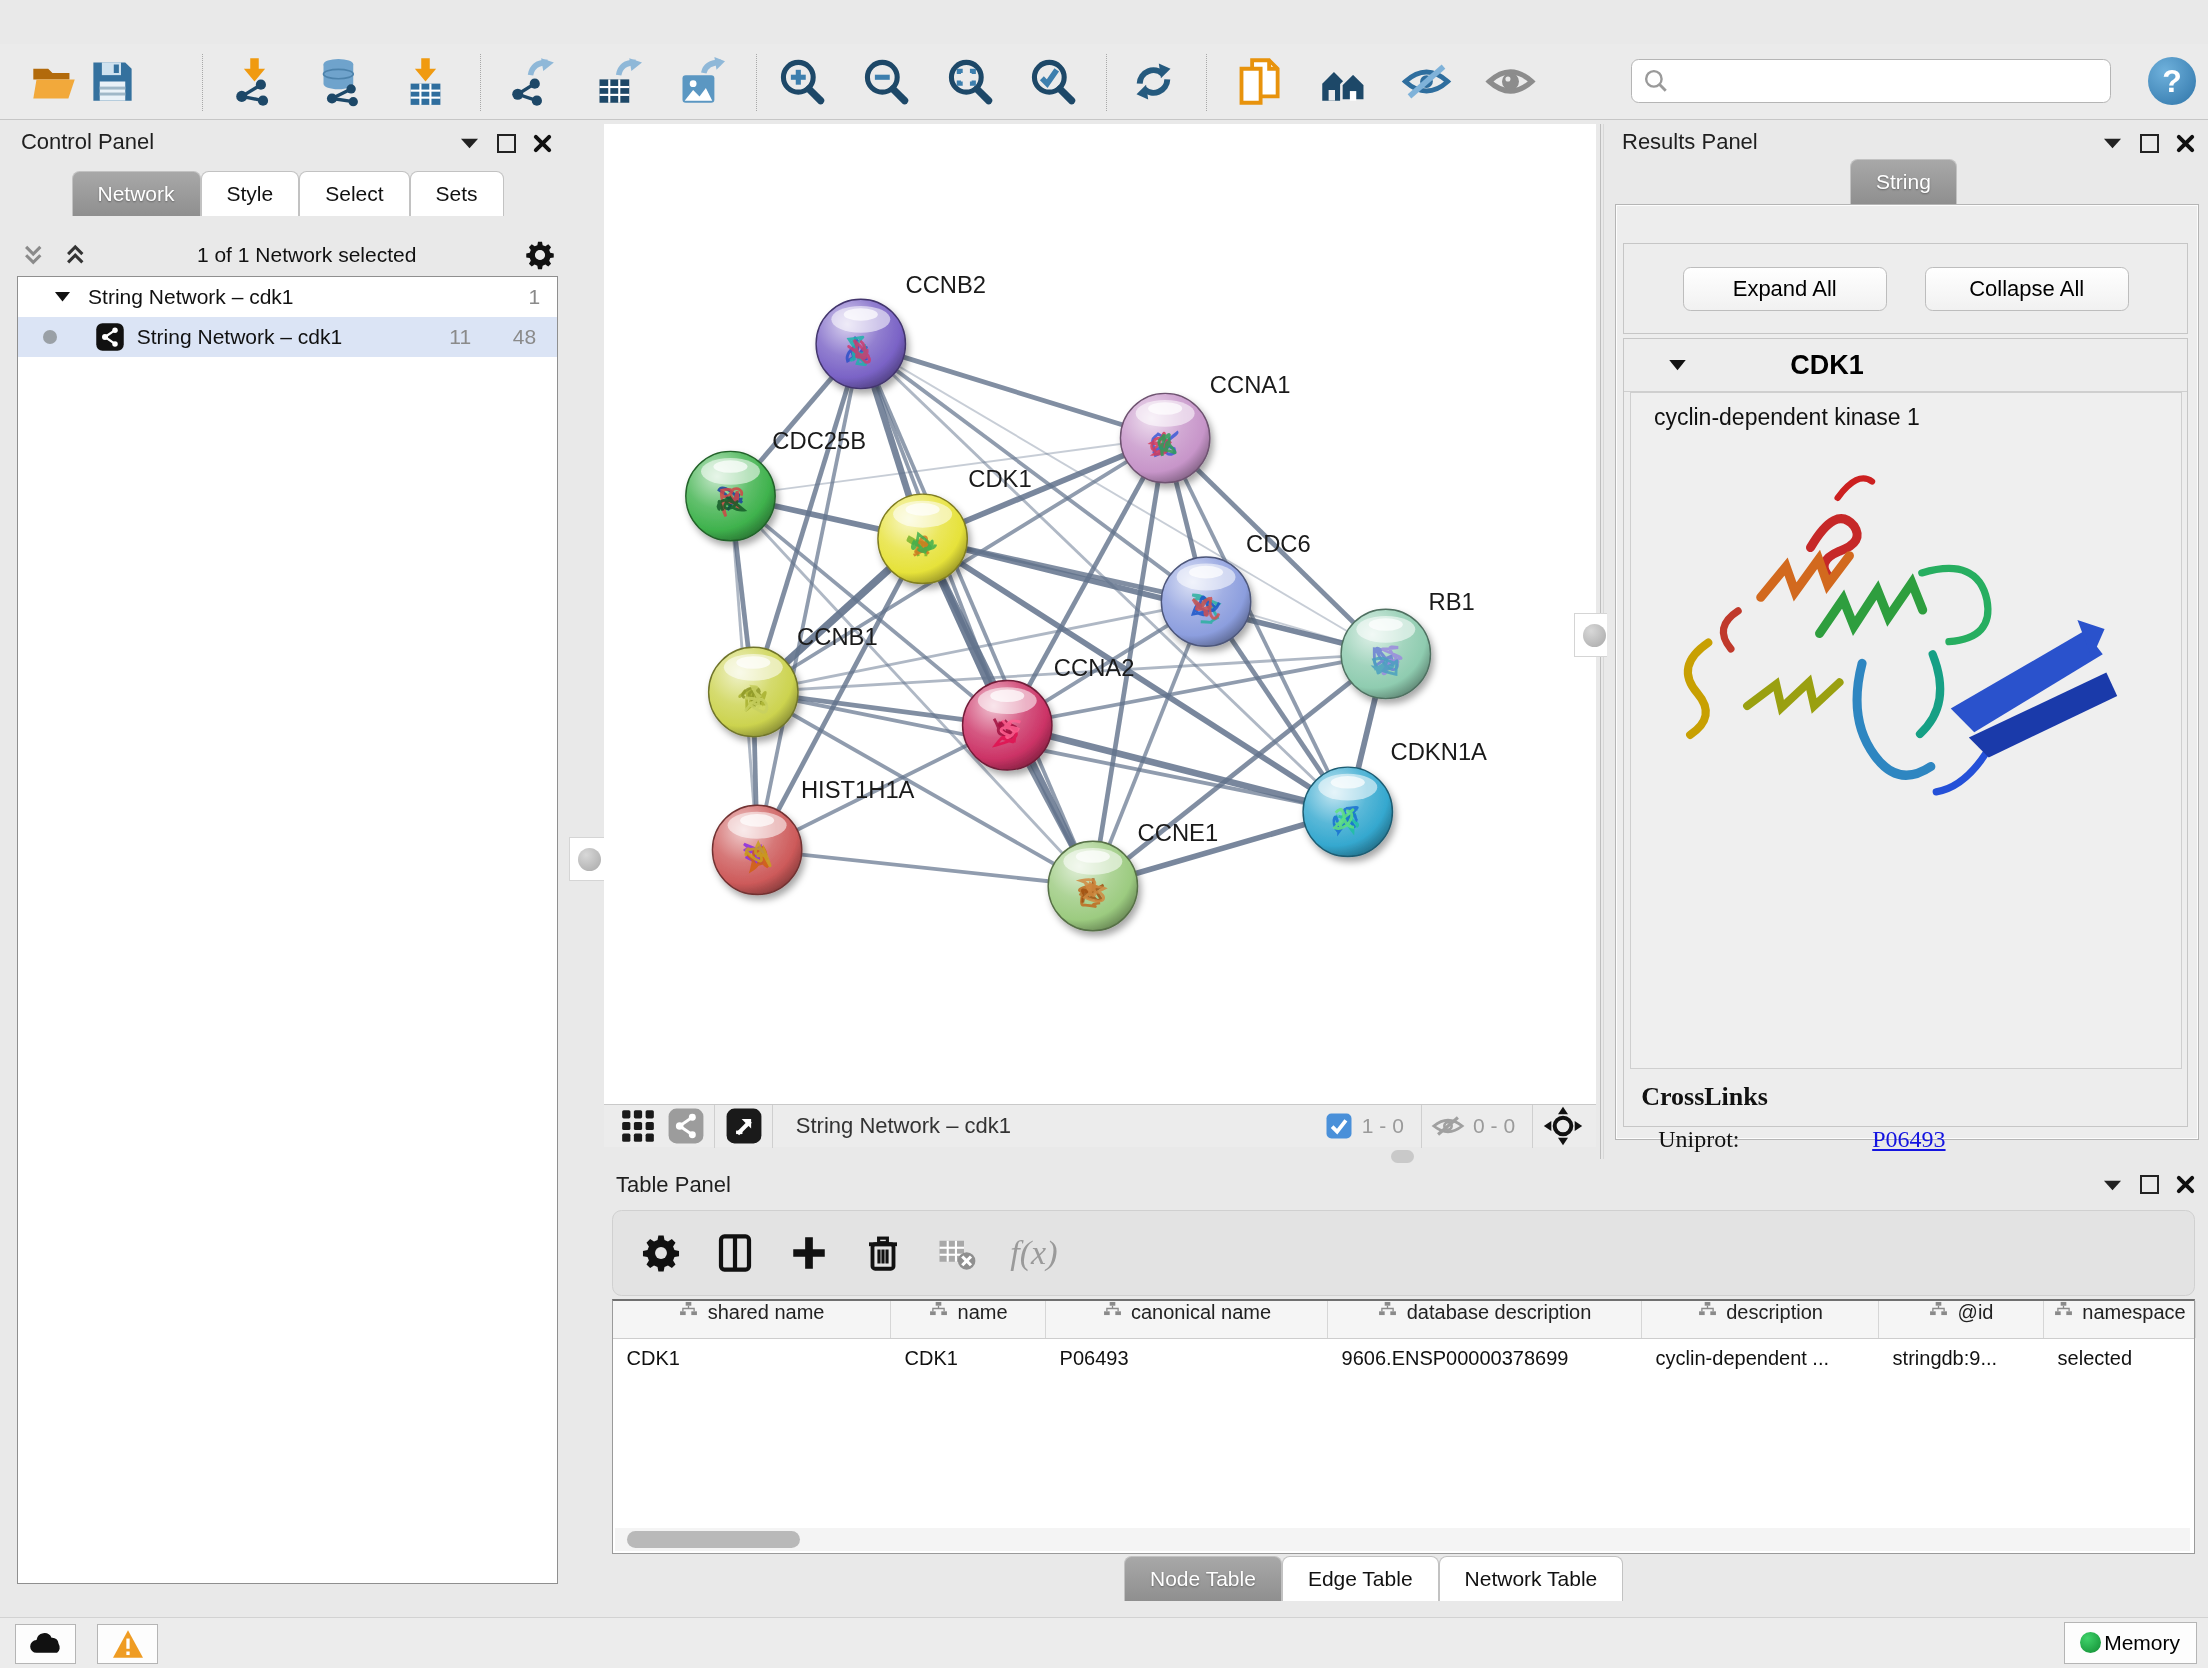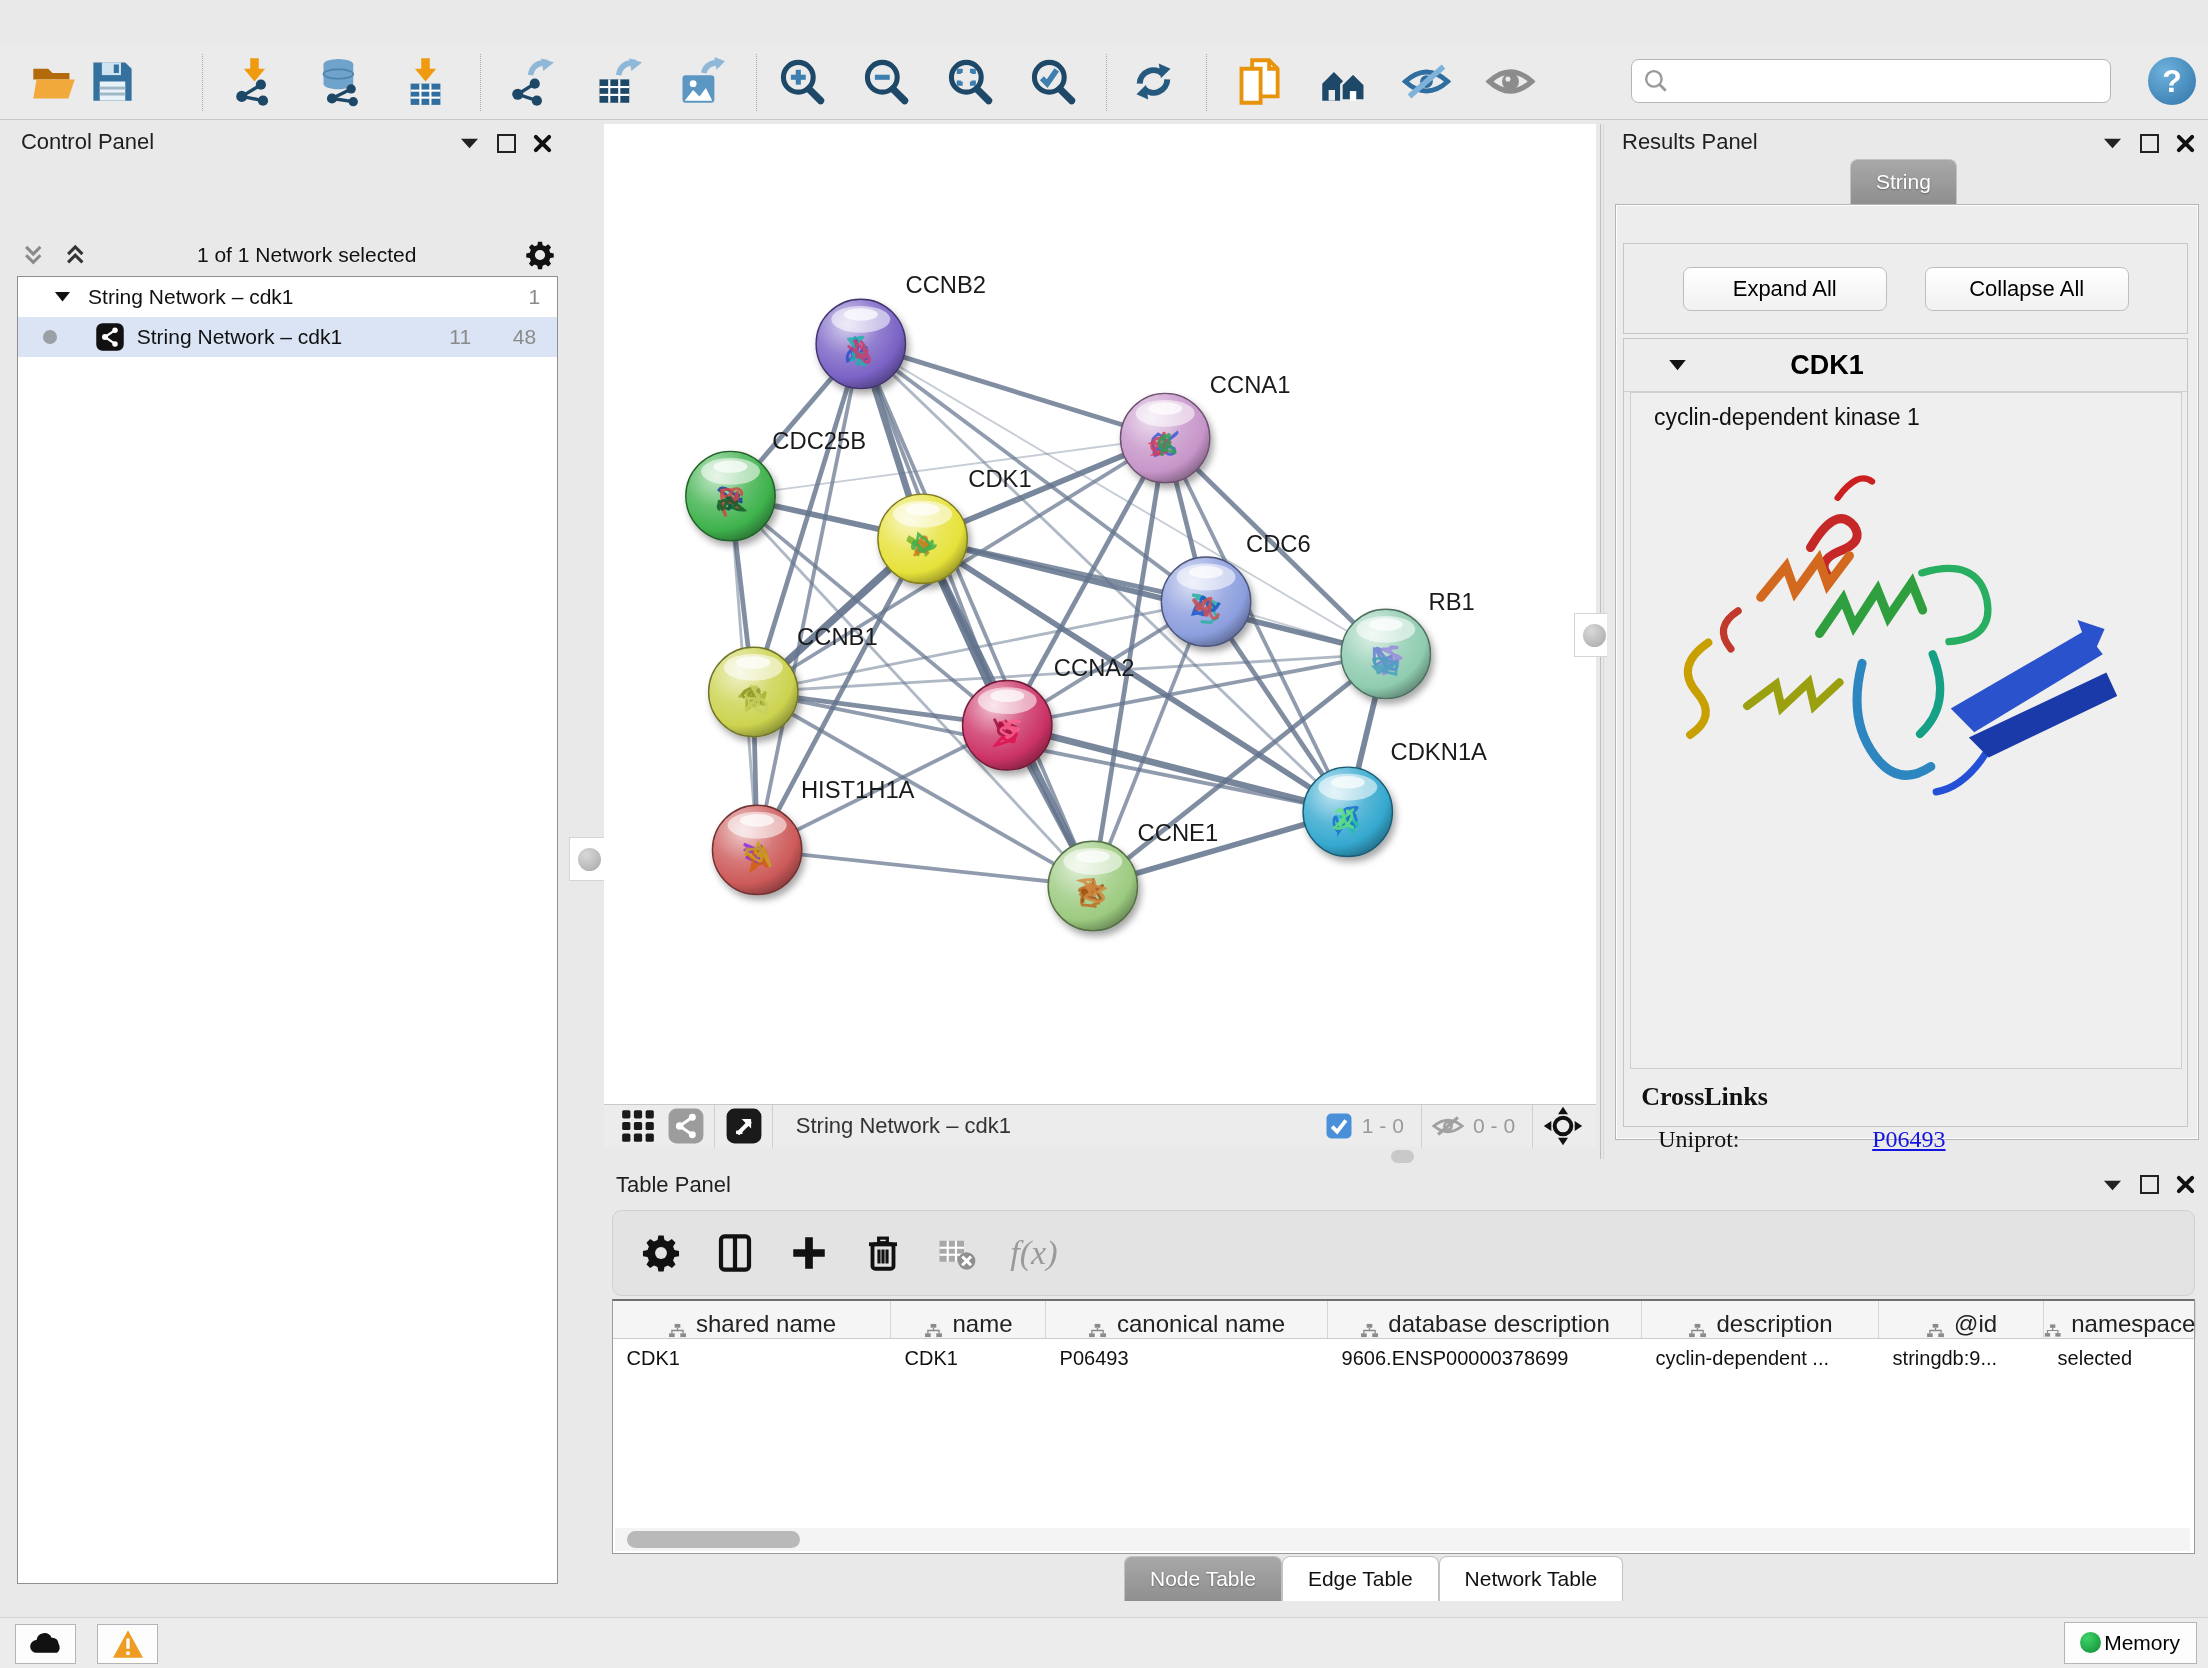--- a/index.html
+++ b/index.html
@@ -82,21 +82,21 @@
   .cl-link { font-size:24px; color:#1414e0; text-decoration:underline; }
 
   
   #table-panel { position:absolute; left:599px; top:1164px; width:1609px; height:451px; background:#e9e9e9; }
   #tp-toolbar { position:absolute; left:13.3px; top:46px; width:1583px; height:86px; background:#e3e3e3;
     border:1px solid #d0d0d0; border-radius:9.5px; display:flex; align-items:center; gap:32px; padding-left:27px; }
   #fx-label { font-family:"Liberation Serif","DejaVu Serif",serif; font-style:italic; font-size:34px; color:#9a9a9a; }
   #tp-table { position:absolute; left:13.3px; top:135px; width:1583px; height:255px; background:#fff;
     border:1px solid #9a9a9a; border-top:2.9px solid #6f6f6f; }
   #tp-header { display:flex; height:38px; background:#f5f5f5; border-bottom:1px solid #cdcdcd; }
-  .th { display:flex; align-items:flex-end; justify-content:center; gap:9.5px; font-size:24px; color:#222;
+  .th { display:flex; align-items:flex-start; justify-content:center; gap:9.5px; font-size:20px; color:#222;
     border-right:1px solid #d6d6d6; overflow:hidden; white-space:nowrap; flex:none; }
   #tp-row { display:flex; height:40px; }
   .td { font-size:20px; color:#111; padding:7.6px 0 0 13.3px; overflow:hidden; white-space:nowrap; flex:none; }
   #tp-scroll { position:absolute; left:1.9px; bottom:1.9px; width:1575px; height:23px; background:#f4f4f4; }
   #tp-thumb { position:absolute; left:11.4px; top:2.9px; width:173px; height:17px; border-radius:8.6px; background:#b9b9b9; }
   #tp-tabs { position:absolute; left:525px; top:392px; display:flex; }
 
   
   #statusbar { position:absolute; left:0; top:1617px; width:2208px; height:51px; background:#ececec; border-top:1px solid #d2d2d2; }
   .sb-btn { position:absolute; top:5.7px; width:61px; height:40px; background:#fdfdfd; border:1.9px solid #b5b5b5;
@@ -289,20 +289,34 @@
   <div id="control-panel">
     <span class="panel-title" style="position:absolute;left:11.4px;top:4.8px">Control Panel</span>
     <div class="panel-btns" style="right:13.3px;top:9.5px">
       <svg width="21" height="13.3" viewBox="0 0 22 14">
           <polygon points="2,3 20,3 11,13" fill="#222"></polygon>
         </svg>
       <div style="width:19px;height:19px;border:2.9px solid #222"></div>
       <svg width="19" height="19" viewBox="0 0 20 20">
           <path d="M3,3 L17,17 M17,3 L3,17" stroke="#111" stroke-width="4.2" stroke-linecap="round"></path>
         </svg>
+    </div>
+    <div id="cp-tabs">
+      <div class="tab active">
+          <span>Network</span>
+        </div>
+      <div class="tab">
+          <span>Style</span>
+        </div>
+      <div class="tab">
+          <span>Select</span>
+        </div>
+      <div class="tab">
+          <span>Sets</span>
+        </div>
     </div>
     <div id="cp-sub">
       <svg width="28.5" height="28.5" viewBox="0 0 24 24">
           <g fill="none" stroke="#8a8a8a" stroke-width="2.6">
             <polyline points="6,5 12,11 18,5"></polyline>
             <polyline points="6,12 12,18 18,12"></polyline>
           </g>
         </svg>
       <svg width="28.5" height="28.5" viewBox="0 0 24 24" style="margin-left:13.3px">
           <g fill="none" stroke="#333" stroke-width="2.6">

